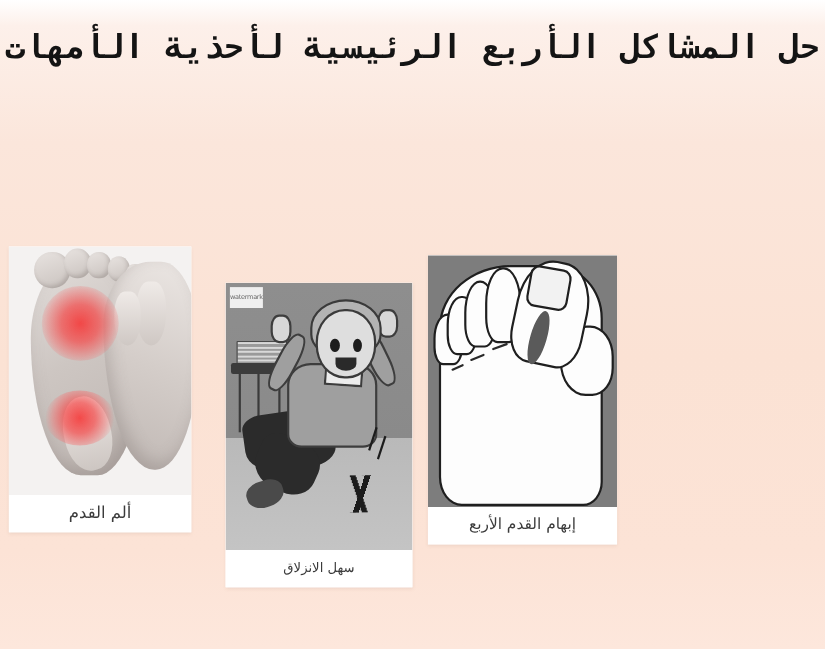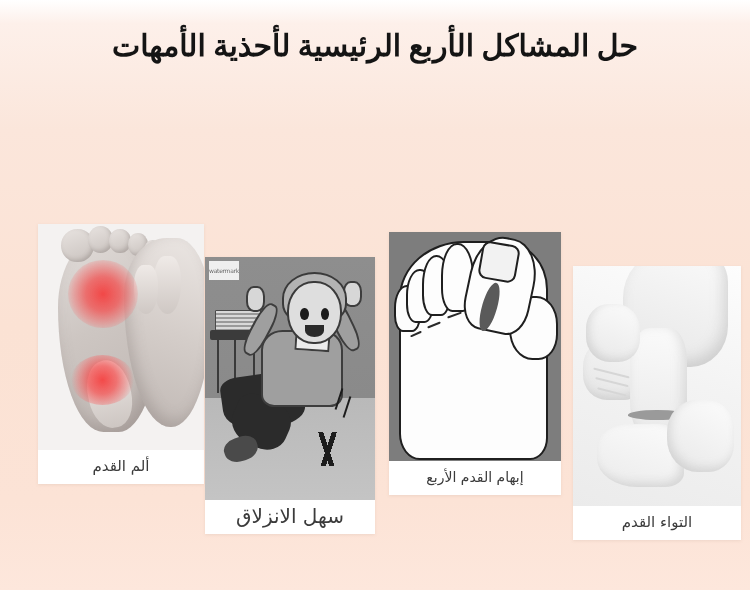--- a/index.html
+++ b/index.html
@@ -28,21 +28,21 @@
     overflow: hidden;
   }
 
   
   .title {
     position: absolute;
     top: 26px;
     left: 0;
     width: 750px;
     text-align: center;
-    font-family: Liberation Serif, serif;
+    font-family: Liberation Mono, monospace;
     font-weight: 700;
     font-size: 30px;
     line-height: 40px;
     letter-spacing: -0.2px;
     color: #141414;
     direction: rtl;
     white-space: nowrap;
   }
 
   
@@ -88,27 +88,27 @@
     direction: rtl;
     color: #3b3b3b;
     font-size: 15px;
     line-height: 20px;
     background: #ffffff;
     padding: 6px 2px 8px 2px;
     white-space: nowrap;
   }
 
   
-  #card-1 { left: 38px;  top: 224px; width: 166px; height: 260px; }
+  #card-1 { left: 8px;  top: 224px; width: 166px; height: 260px; }
   #card-2 { left: 205px; top: 257px; width: 170px; height: 277px; }
   #card-3 { left: 389px; top: 232px; width: 172px; height: 263px; }
   #card-4 { left: 573px; top: 266px; width: 168px; height: 274px; }
 
   #card-1 .caption { font-size: 15px; }
-  #card-2 .caption { font-size: 20px; }
+  #card-2 .caption { font-size: 12px; }
   #card-3 .caption { font-size: 14px; }
   #card-4 .caption { font-size: 15px; }
 
   
   .art1 { position: absolute; inset: 0; background: #f4f2f1; }
   .art1 .sole {
     position: absolute;
     left: 12%; top: 4%;
     width: 62%; height: 88%;
     background: linear-gradient(150deg, #e3dedb 0%, #cdc6c2 45%, #bdb5b1 100%);
@@ -423,31 +423,14 @@
         <div class="shade"></div>
         <div class="nail"></div>
         <div class="crease c1"></div>
         <div class="crease c2"></div>
         <div class="crease c3"></div>
       </div>
     </div>
     <div class="caption">إبهام القدم الأربع</div>
   </div>
 
-  <div class="card" id="card-4">
-    <div class="photo">
-      <div class="art4">
-        <div class="thigh"></div>
-        <div class="knee"></div>
-        <div class="shin"></div>
-        <div class="foot4"></div>
-        <div class="band"></div>
-        <div class="hand4"></div>
-        <div class="hand4b"></div>
-        <div class="fold fo1"></div>
-        <div class="fold fo2"></div>
-        <div class="fold fo3"></div>
-      </div>
-    </div>
-    <div class="caption">التواء القدم</div>
-  </div>
 
 </div>
 
 </body></html>

